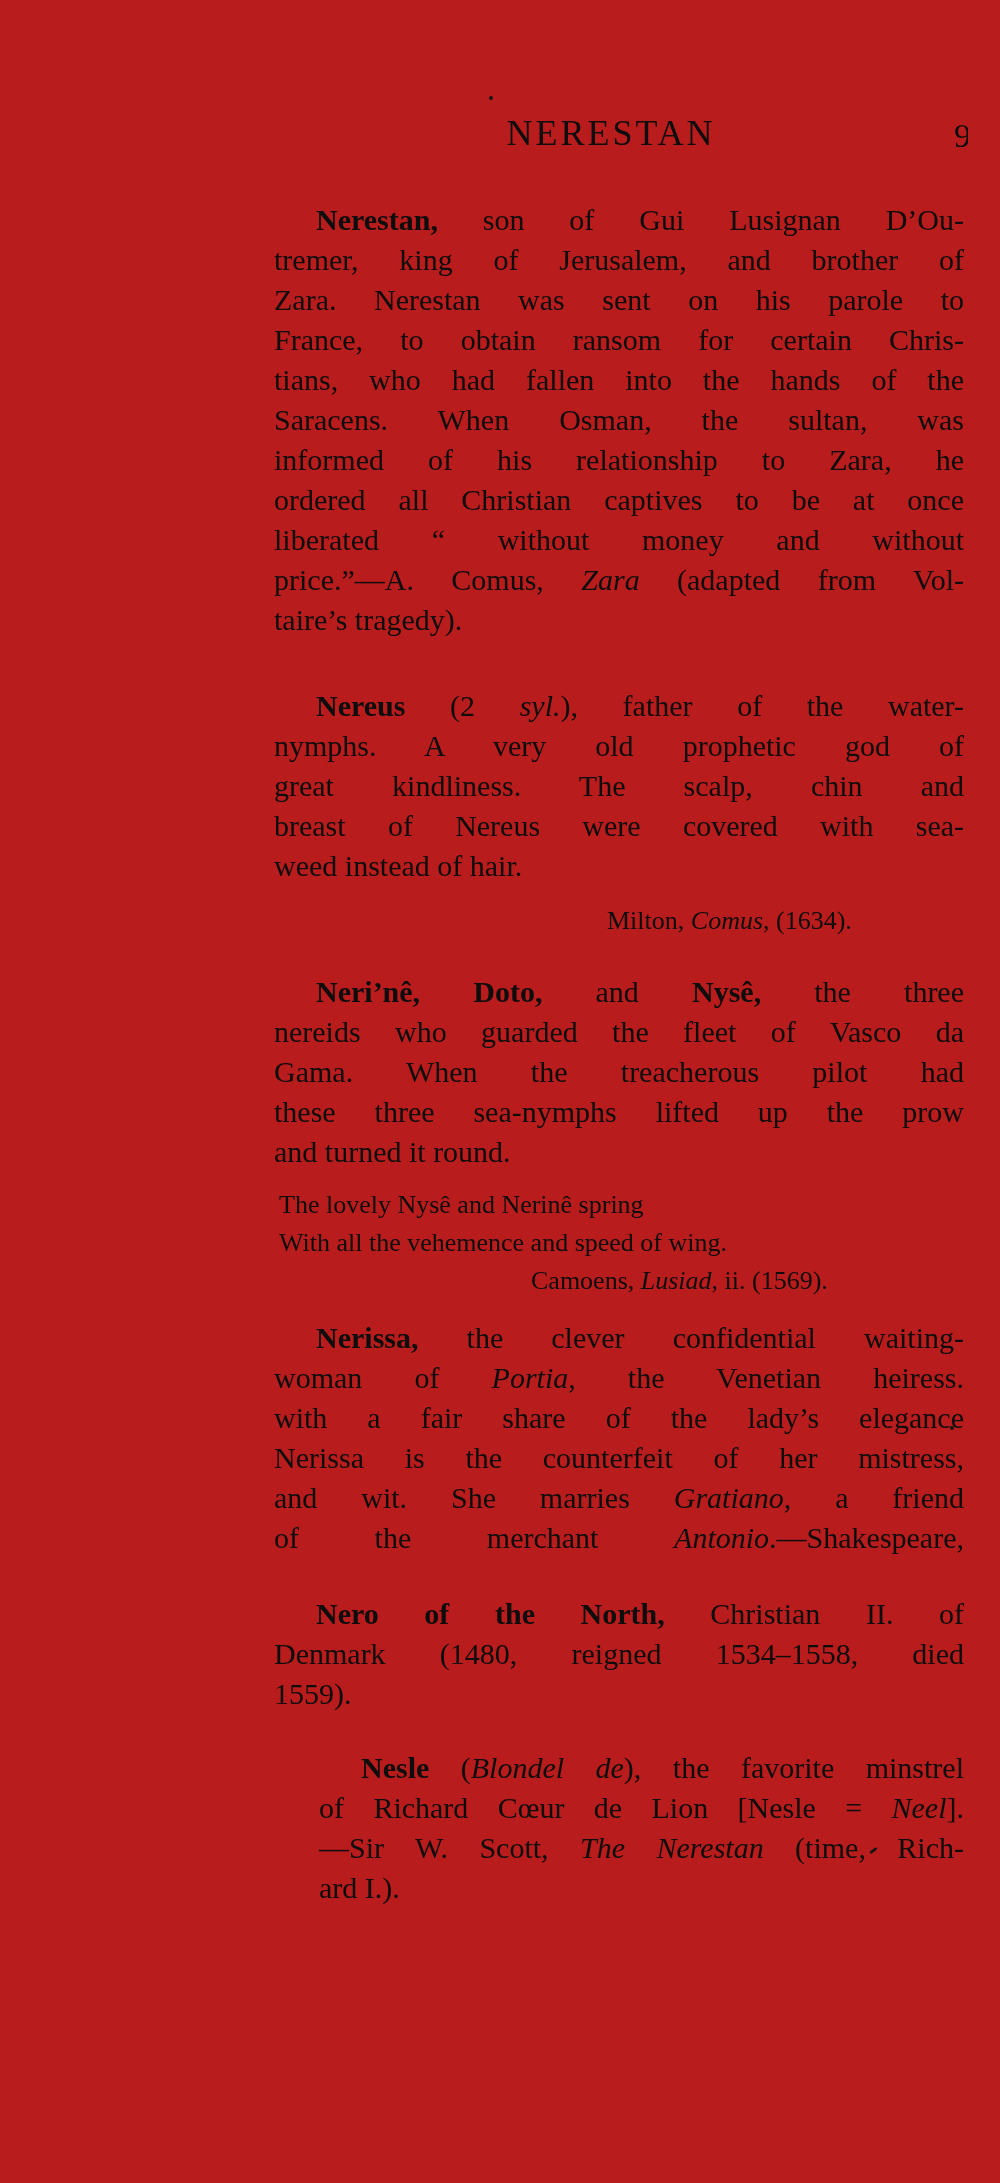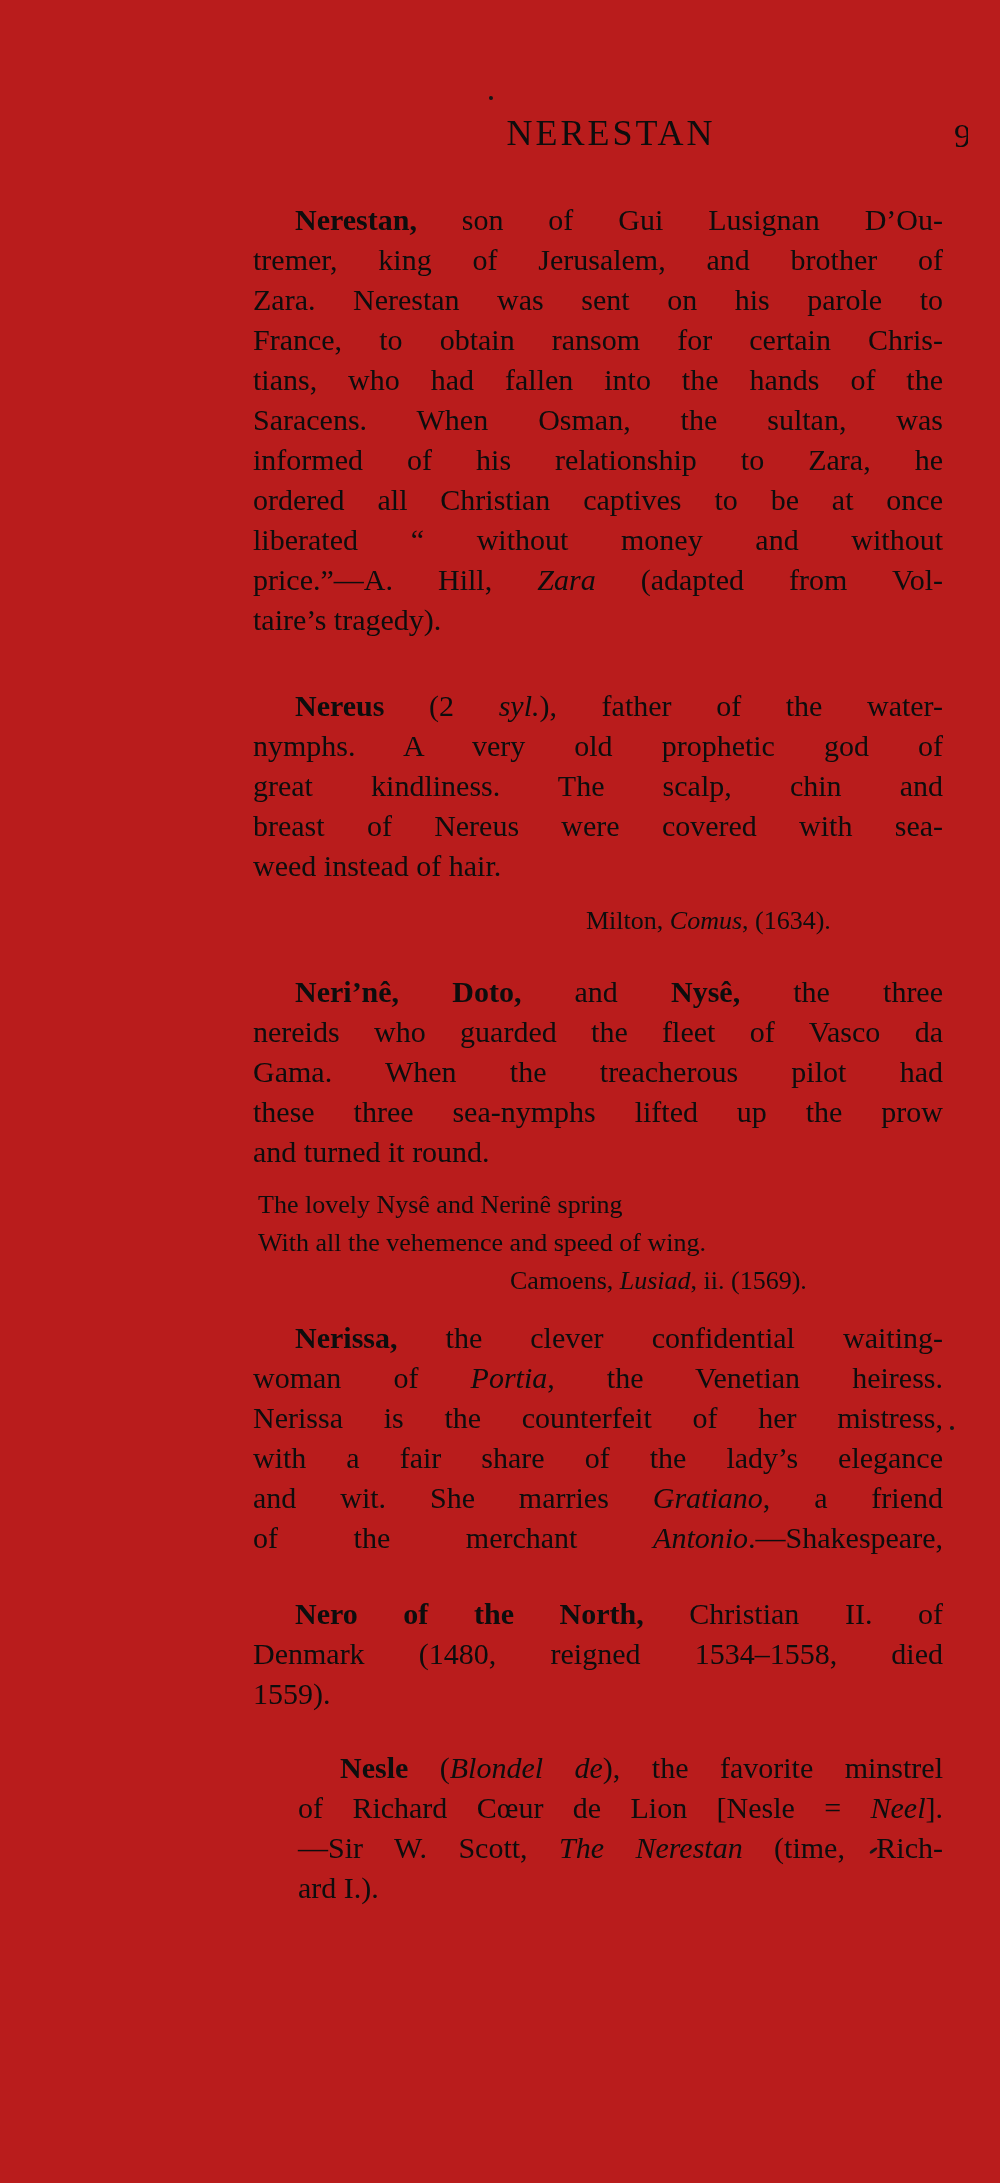--- a/index.html
+++ b/index.html
@@ -24,21 +24,21 @@
   #page-number-clip {
     position: absolute;
     left: 954px; top: 110px;
     width: 14px; height: 52px;
     overflow: hidden;
   }
   #page-number-clip span { font-size: 34px; line-height: 52px; }
   
   #content {
     position: absolute;
-    left: 253px; top: 0;
+    left: 274px; top: 0;
     width: 690px;
     font-size: 30px;
     line-height: 40px;
   }
   .entry .line {
     text-align: justify;
     text-align-last: justify;
     white-space: normal;
   }
   .entry .line.first { text-indent: 42px; }
@@ -80,21 +80,21 @@
       <div class="entry mt-p1">
         <div class="line first"><b>Nerestan,</b><span> son of Gui Lusignan D’Ou-</span></div>
         <div class="line"><span>tremer, king of Jerusalem, and brother of</span></div>
         <div class="line"><span>Zara. Nerestan was sent on his parole to</span></div>
         <div class="line"><span>France, to obtain ransom for certain Chris-</span></div>
         <div class="line"><span>tians, who had fallen into the hands of the</span></div>
         <div class="line"><span>Saracens. When Osman, the sultan, was</span></div>
         <div class="line"><span>informed of his relationship to Zara, he</span></div>
         <div class="line"><span>ordered all Christian captives to be at once</span></div>
         <div class="line"><span>liberated “ without money and without</span></div>
-        <div class="line"><span>price.”—A. Hill, </span><i>Zara</i><span> (adapted from Vol-</span></div>
+        <div class="line"><span>price.”—A. Comus, </span><i>Zara</i><span> (adapted from Vol-</span></div>
         <div class="line last"><span>taire’s tragedy).</span></div>
       </div>
       <div class="entry mt-p2">
         <div class="line first"><b>Nereus</b><span> (2 </span><i>syl.</i><span>), father of the water-</span></div>
         <div class="line"><span>nymphs. A very old prophetic god of</span></div>
         <div class="line"><span>great kindliness. The scalp, chin and</span></div>
         <div class="line"><span>breast of Nereus were covered with sea-</span></div>
         <div class="line last"><span>weed instead of hair.</span></div>
       </div>
       <div class="quote q-a mt-q1">
@@ -108,22 +108,22 @@
         <div class="line last"><span>and turned it round.</span></div>
       </div>
       <div class="quote q-b mt-q2">
         <div class="verse"><span>The lovely Nysê and Nerinê spring</span></div>
         <div class="verse"><span>With all the vehemence and speed of wing.</span></div>
         <div class="attribution"><span>Camoens, </span><i>Lusiad</i><span>, ii. (1569).</span></div>
       </div>
       <div class="entry mt-p4">
         <div class="line first"><b>Nerissa,</b><span> the clever confidential waiting-</span></div>
         <div class="line"><span>woman of </span><i>Portia</i><span>, the Venetian heiress.</span></div>
+        <div class="line"><span>with a fair share of the lady’s elegance</span></div>
         <div class="line"><span>Nerissa is the counterfeit of her mistress,</span></div>
-        <div class="line"><span>with a fair share of the lady’s elegance</span></div>
         <div class="line"><span>and wit. She marries </span><i>Gratiano</i><span>, a friend</span></div>
         <div class="line"><span>of the merchant </span><i>Antonio</i><span>.—Shakespeare,</span></div>
       </div>
       <div class="entry mt-p5">
         <div class="line first"><b>Nero of the North,</b><span> Christian II. of</span></div>
         <div class="line"><span>Denmark (1480, reigned 1534–1558, died</span></div>
         <div class="line last"><span>1559).</span></div>
       </div>
       <div class="entry mt-p6">
         <div class="line first"><b>Nesle</b><span> (</span><i>Blondel de</i><span>), the favorite minstrel</span></div>

